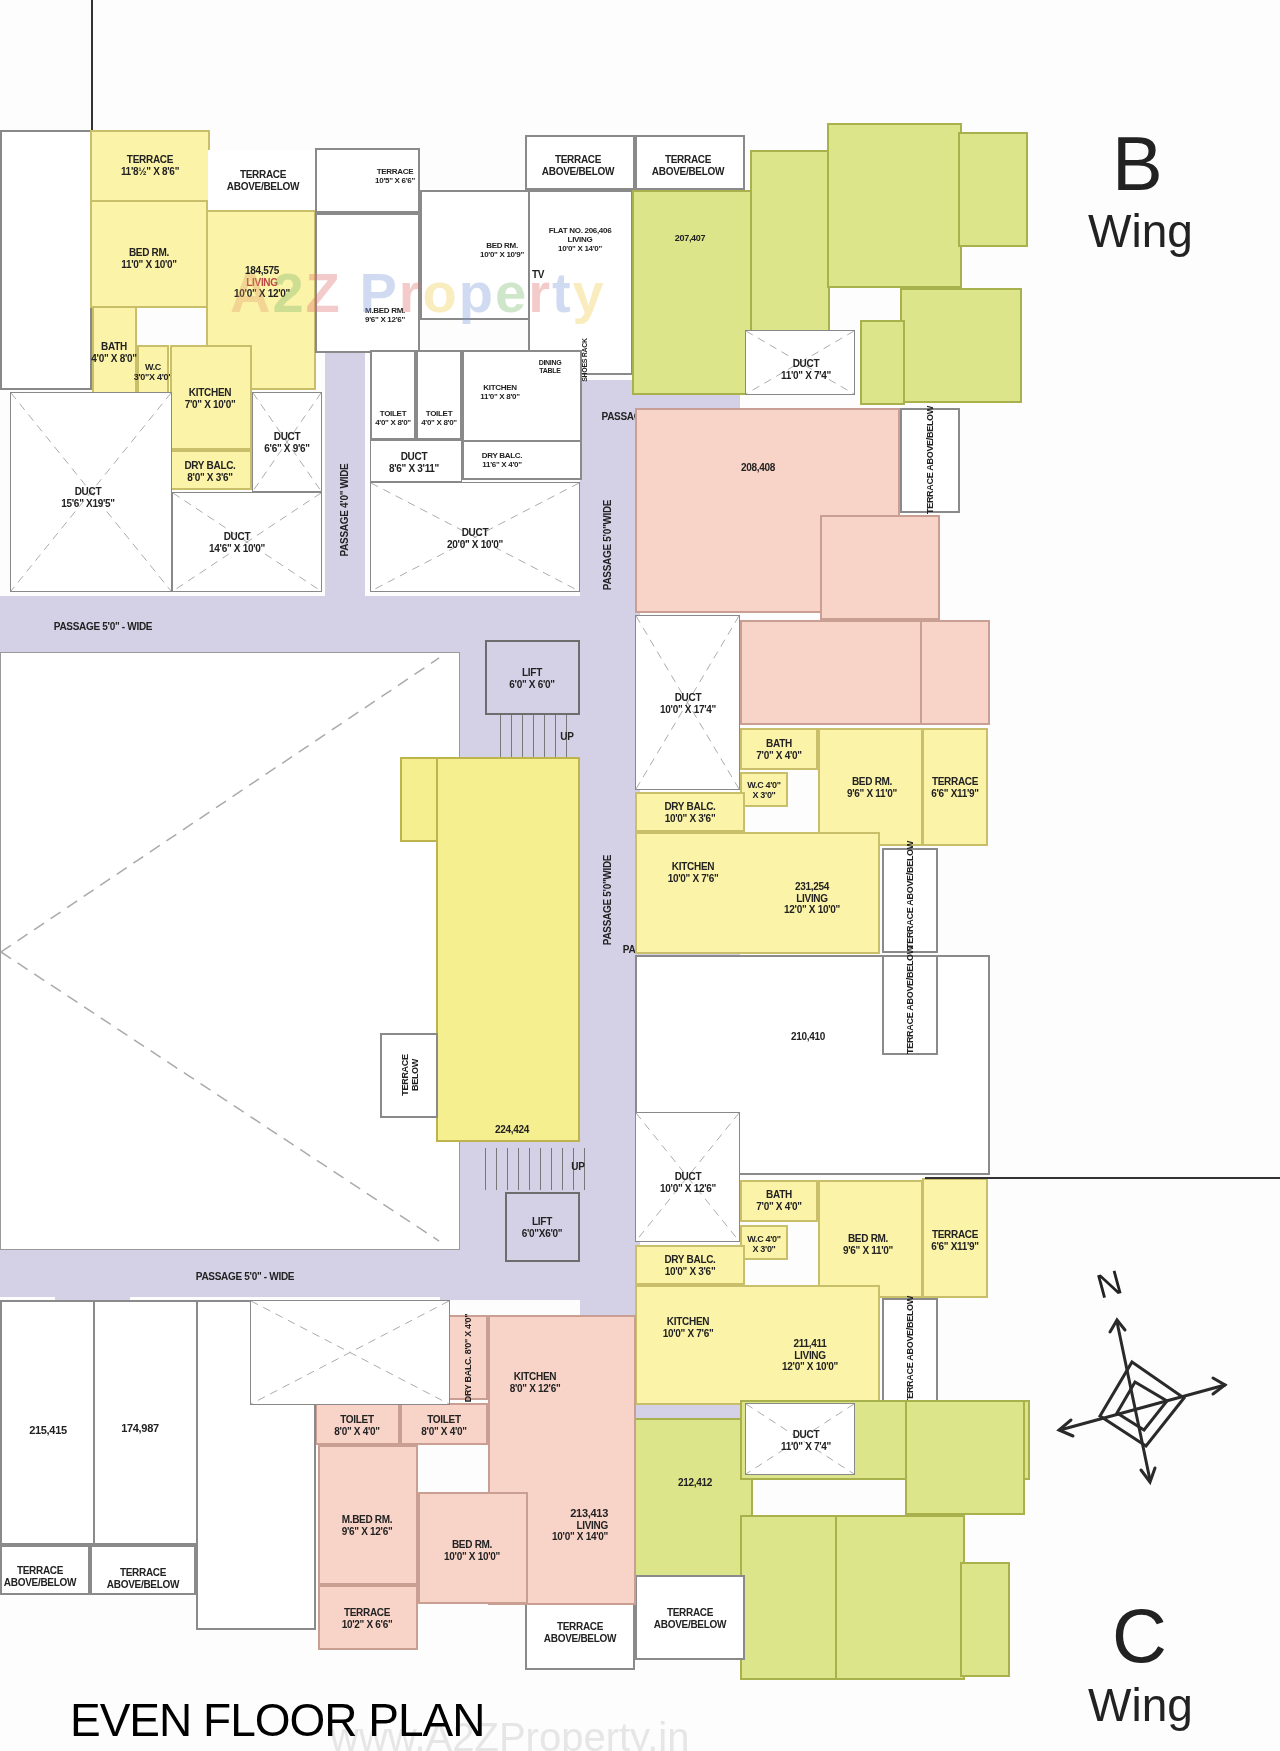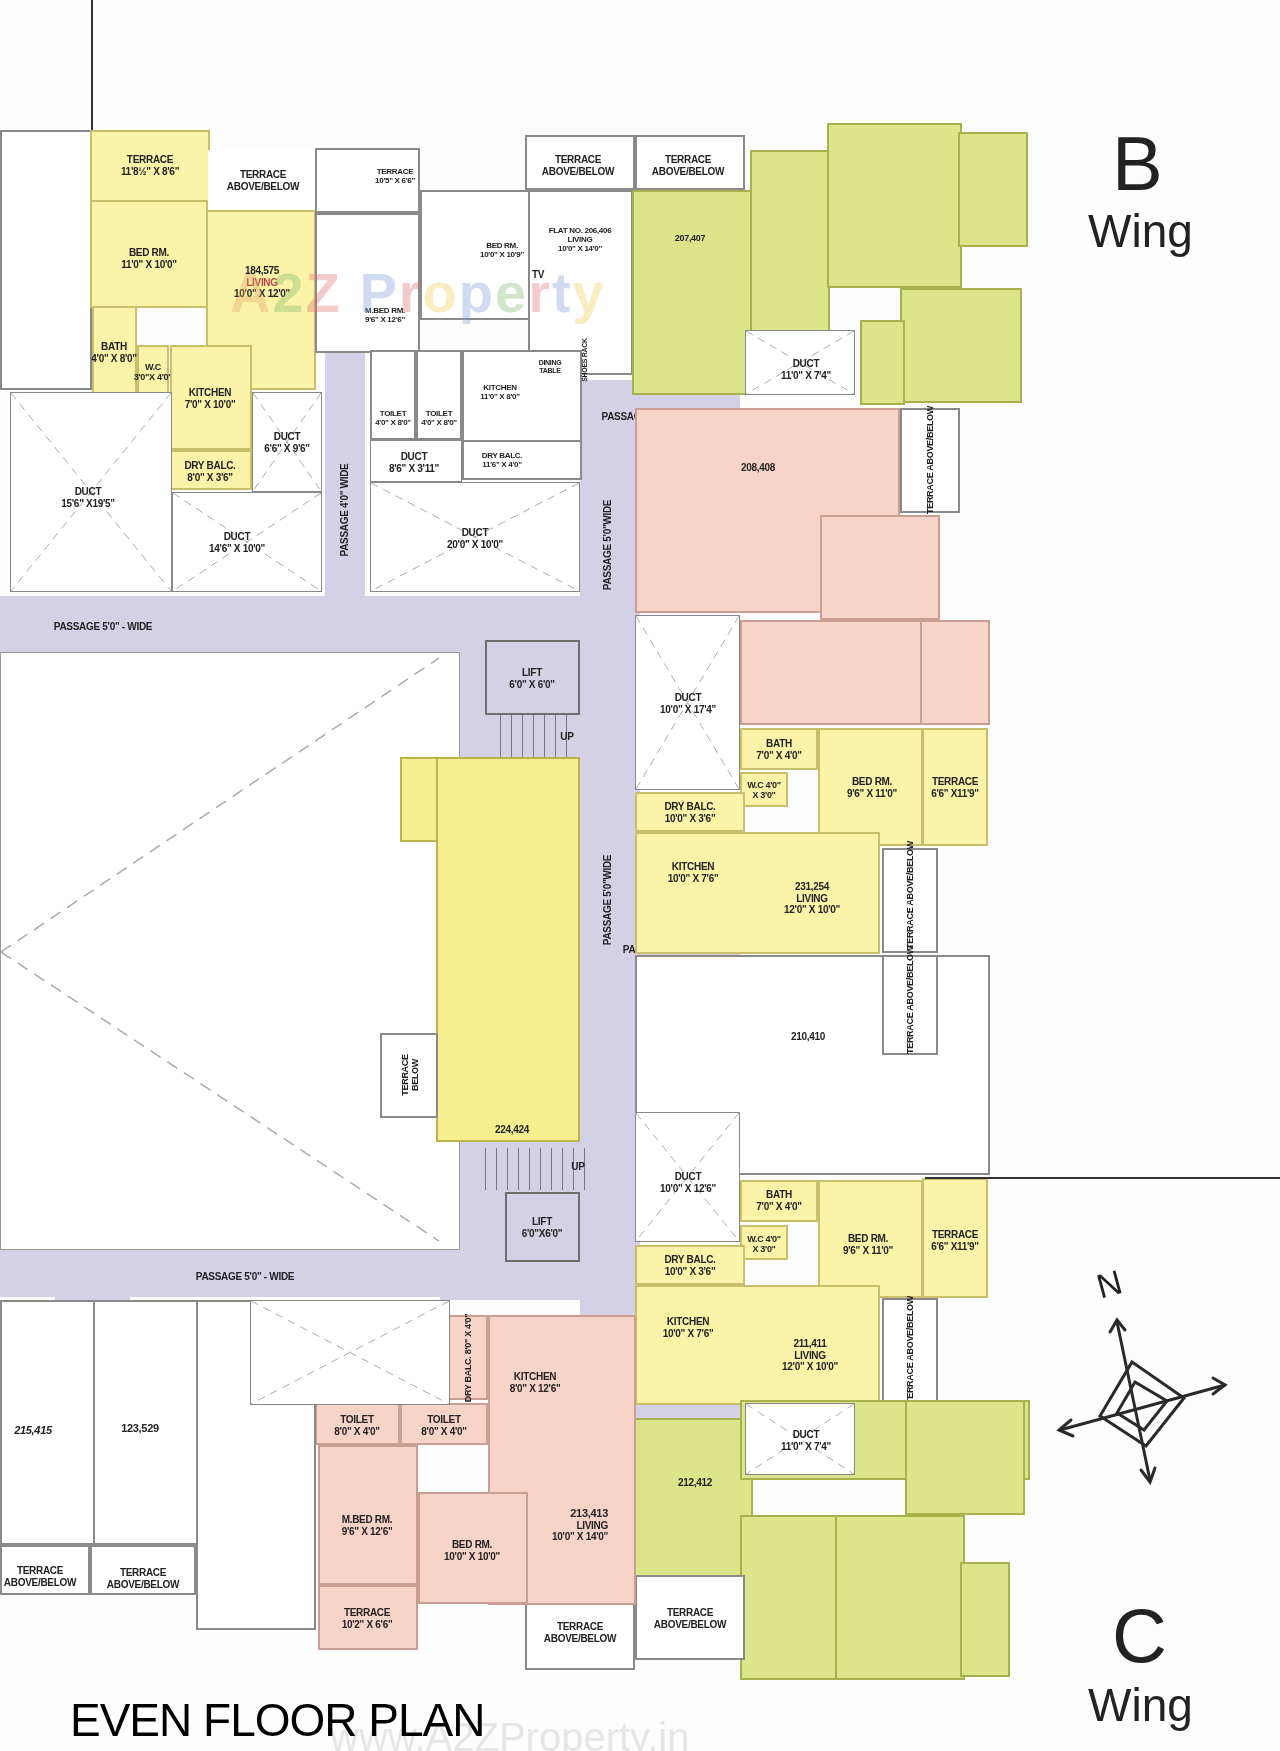--- a/index.html
+++ b/index.html
@@ -232,23 +232,23 @@
 <div class="room pnk" style="left:400px;top:1403px;width:88px;height:42px;"></div>
 <span class="lbl" style="left:444px;top:1425px;"><span>TOILET</span><br><span>8'0" X 4'0"</span></span>
 <div class="room pnk" style="left:318px;top:1445px;width:100px;height:140px;"></div>
 <span class="lbl" style="left:367px;top:1525px;"><span>M.BED RM.</span><br><span>9'6" X 12'6"</span></span>
 <div class="room pnk" style="left:418px;top:1492px;width:110px;height:112px;"></div>
 <span class="lbl" style="left:472px;top:1550px;"><span>BED RM.</span><br><span>10'0" X 10'0"</span></span>
 <div class="room pnk" style="left:318px;top:1585px;width:100px;height:65px;"></div>
 <span class="lbl" style="left:367px;top:1618px;"><span>TERRACE</span><br><span>10'2" X 6'6"</span></span>
 
 <div class="room wht" style="left:0;top:1300px;width:95px;height:245px;"></div>
-<span class="lbl" style="left:33px;top:1430px;font-size:11px;font-style:italic;">215,415</span>
+<span class="lbl" style="left:48px;top:1430px;font-size:11px;">215,415</span>
 <div class="room wht" style="left:93px;top:1300px;width:105px;height:245px;"></div>
-<span class="lbl" style="left:140px;top:1428px;font-size:11px;">123,529</span>
+<span class="lbl" style="left:140px;top:1428px;font-size:11px;">174,987</span>
 <div class="room wht" style="left:196px;top:1300px;width:120px;height:330px;"></div>
 <div class="duct" style="left:250px;top:1300px;width:200px;height:105px;">
   <svg viewBox="0 0 200 105" preserveAspectRatio="none">
       <line x1="0" y1="0" x2="200" y2="105" stroke="#aaa" stroke-dasharray="8,6"></line>
       <line x1="200" y1="0" x2="0" y2="105" stroke="#aaa" stroke-dasharray="8,6"></line>
     </svg>
 </div>
 <div class="room wht" style="left:0;top:1545px;width:90px;height:50px;"></div>
 <span class="lbl" style="left:40px;top:1576px;white-space:normal;width:80px;">TERRACE ABOVE/BELOW</span>
 <div class="room wht" style="left:90px;top:1545px;width:106px;height:50px;"></div>

